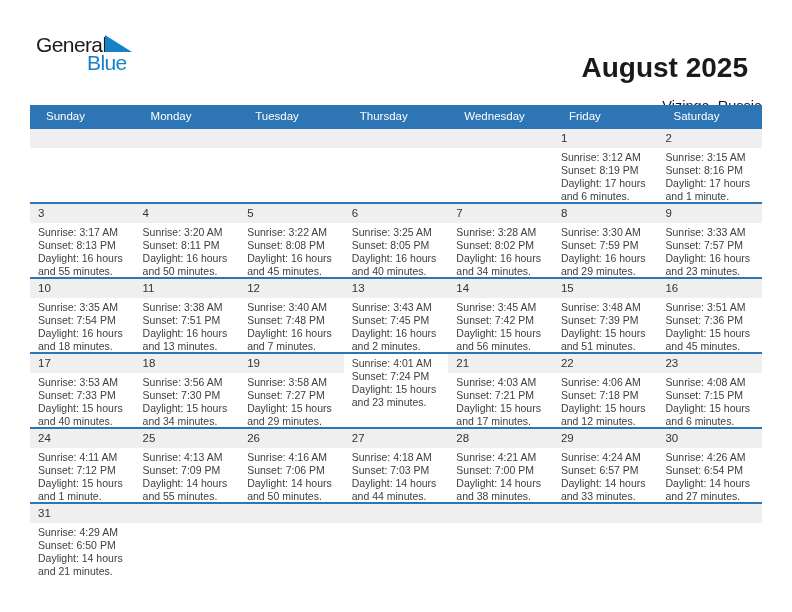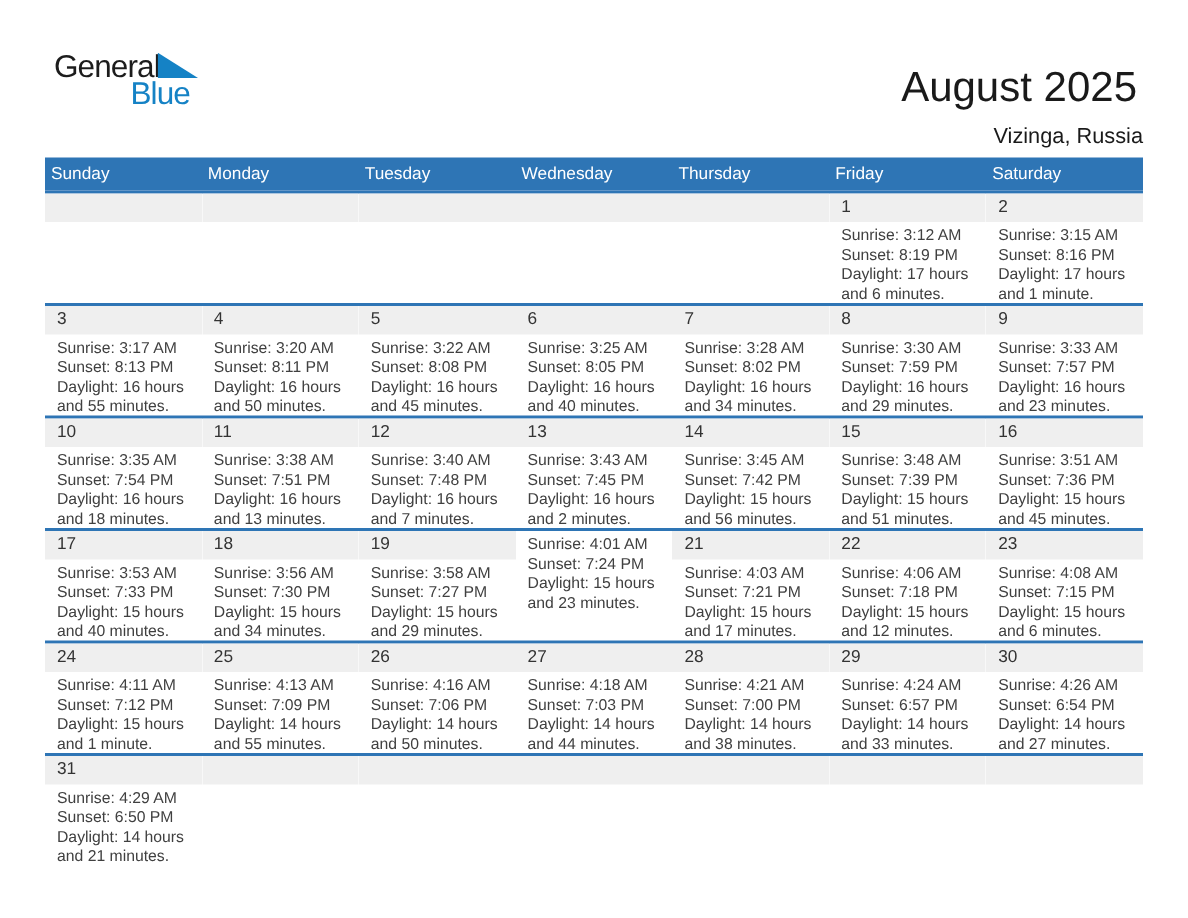--- a/index.html
+++ b/index.html
@@ -9,26 +9,26 @@
   }
   
   .logo{position:absolute;left:36px;top:34px;width:110px;height:48px;}
   .logo-general{font-size:21px;color:#1c1c1c;letter-spacing:-0.6px;line-height:1;}
   .logo-triangle{
     position:absolute;left:69px;top:1px;width:27px;height:17px;background:#1582C5;
     clip-path:polygon(0 0, 100% 100%, 0 100%);
   }
   .logo-blue{display:block;margin:-4px 0 0 51px;font-size:21px;color:#1582C5;letter-spacing:-0.6px;line-height:1;}
   .titles{position:absolute;right:30px;top:38px;text-align:right;}
-  .cal-title{margin:4px;font-size:28px;font-weight:normal;color:#1a1a1a;line-height:1.15;}
+  .cal-title{margin:14px;font-size:28px;font-weight:bold;color:#1a1a1a;line-height:1.15;}
   .cal-subtitle{margin-top:9px;font-size:14.5px;color:#1a1a1a;}
   
   .calendar{position:absolute;left:30px;top:105px;width:732px;}
   .weekday-row{display:flex;background:#2E75B5;height:22px;}
-  .weekday{flex:1;color:#ffffff;font-size:11.5px;padding:5px 0 0 4px;box-sizing:border-box;overflow:hidden;white-space:nowrap;}
+  .weekday{flex:1;color:#ffffff;font-size:11.5px;padding:5px 0 0 16px;box-sizing:border-box;overflow:hidden;white-space:nowrap;}
   .week{display:flex;border-top:2px solid #2E75B5;height:73px;}
   .day-cell{flex:1;display:flex;flex-direction:column;overflow:hidden;}
   .day-num{height:19px;min-height:19px;background:#EFEFEF;font-size:11.5px;color:#333333;padding:3px 0 0 8px;box-sizing:border-box;}
   .day-details{padding:3px 4px 0 8px;font-size:10.5px;color:#404040;line-height:12.9px;}
 </style>
 </head>
 <body>
 
 <div class="logo">
   <span class="logo-general">General</span>
@@ -39,22 +39,22 @@
 <div class="titles">
   <h1 class="cal-title">August 2025</h1>
   <div class="cal-subtitle">Vizinga, Russia</div>
 </div>
 
 <div class="calendar">
   <div class="weekday-row" id="weekday-row">
       <div class="weekday">Sunday</div>
       <div class="weekday">Monday</div>
       <div class="weekday">Tuesday</div>
+      <div class="weekday">Thursday</div>
       <div class="weekday">Wednesday</div>
-      <div class="weekday">Thursday</div>
       <div class="weekday">Friday</div>
       <div class="weekday">Saturday</div>
     </div>
   <div id="weeks-container">
       <div class="week">
   <div class="day-cell">
     <div class="day-num"></div>
     <div class="day-details"></div>
   </div>
 

